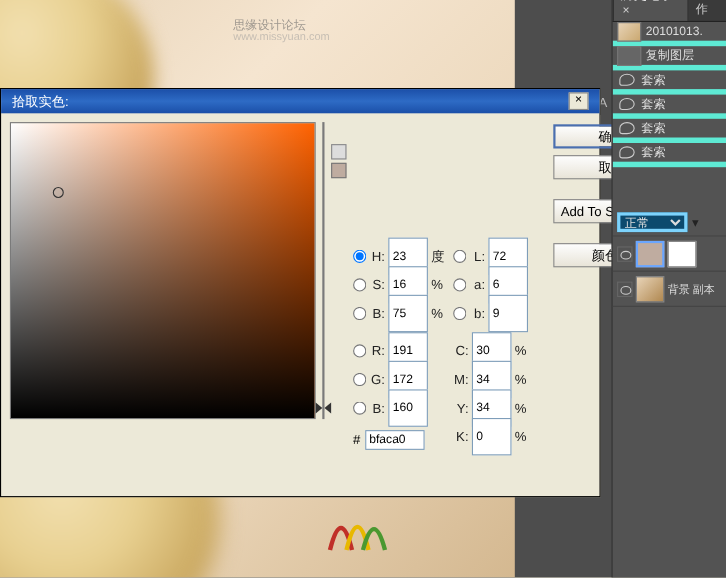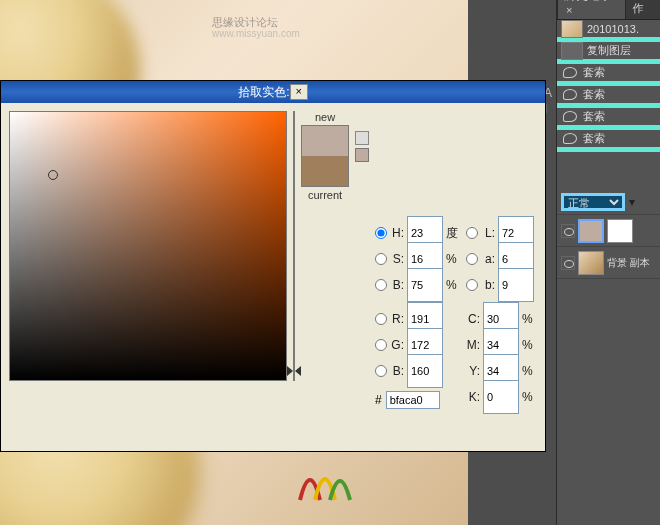--- a/index.html
+++ b/index.html
@@ -5,21 +5,21 @@
 *{box-sizing:border-box;margin:0;padding:0;font-family:"SimSun","Microsoft YaHei",sans-serif;font-size:12px}
 body{width:660px;height:525px;position:relative;background:#4d4d4d;overflow:hidden}
 .canvas-bg{position:absolute;left:0;top:0;width:468px;height:525px;background:linear-gradient(135deg,#e8d4b8 0%,#f5e5d0 30%,#ecd8bc 60%,#d4b890 100%);overflow:hidden}
 .hair{position:absolute;left:-60px;top:-30px;width:200px;height:200px;background:radial-gradient(ellipse at 40% 30%,#f2e0b0 0%,#e8d090 35%,#caa860 70%,#a08040 100%);filter:blur(8px);border-radius:50%}
 .hair2{position:absolute;left:-40px;top:350px;width:240px;height:240px;background:radial-gradient(ellipse at 40% 40%,#f2e0b0 0%,#e8d090 35%,#caa860 70%,#a08040 100%);filter:blur(10px);border-radius:50%}
 .watermark{position:absolute;left:212px;top:15px;color:#666;font-size:11px;opacity:.6}
 .watermark2{position:absolute;left:212px;top:28px;color:#999;font-size:10px;opacity:.5}
 .logo{position:absolute;left:290px;bottom:15px;width:80px;height:60px}
 .logo svg{width:100%;height:100%}
 .dialog{position:absolute;left:0;top:80px;width:546px;height:372px;background:#ece9d8;border:1px solid #000}
-.dialog-title{height:22px;background:linear-gradient(180deg,#1b4fa8 0%,#2e6bc5 50%,#1b4fa8 100%);color:#fff;font-size:12px;padding:3px 0;display:flex;justify-content:center;align-items:center}
+.dialog-title{height:22px;background:linear-gradient(180deg,#1b4fa8 0%,#2e6bc5 50%,#1b4fa8 100%);color:#fff;font-size:12px;padding:3px 10px;display:flex;justify-content:space-between;align-items:center}
 .dialog-close{width:18px;height:16px;background:#ece9d8;border:1px solid #888;color:#000;text-align:center;line-height:12px;font-family:Arial;font-size:11px;cursor:pointer}
 .dialog-body{padding:8px;display:flex;gap:6px;height:calc(100% - 22px)}
 .picker-col{display:flex;flex-direction:column;gap:6px}
 .color-field{width:278px;height:270px;border:1px solid #7a7a7a;position:relative;background:linear-gradient(to bottom,rgba(0,0,0,0) 0%,#000 100%),linear-gradient(to right,#fff 0%,hsl(23,100%,50%) 100%)}
 .picker-circle{position:absolute;left:38px;top:58px;width:10px;height:10px;border:1px solid #333;border-radius:50%}
 .web-only{display:flex;align-items:center;gap:4px;margin-top:8px}
 .web-only input{margin-left:2px}
 .hue-strip{width:20px;height:270px;border:1px solid #7a7a7a;background:linear-gradient(to bottom,#f0f 0%,#f00 5%,#f0f 12%,#00f 24%,#0ff 38%,#0f0 60%,#ff0 80%,#f00 95%,#f00 100%);position:relative}
 .hue-arrow-l{position:absolute;left:-7px;top:254px;width:0;height:0;border-top:5px solid transparent;border-bottom:5px solid transparent;border-left:6px solid #333}
 .hue-arrow-r{position:absolute;right:-7px;top:254px;width:0;height:0;border-top:5px solid transparent;border-bottom:5px solid transparent;border-right:6px solid #333}
@@ -104,28 +104,20 @@
       <div class="color-field">
         <div class="picker-circle"></div>
       </div>
     </div>
 
     <div class="hue-strip">
       <div class="hue-arrow-l"></div>
       <div class="hue-arrow-r"></div>
     </div>
 
-    <div class="swatch-col">
-      <span class="swatch-label">new</span>
-      <div class="swatch-box">
-        <div class="swatch-new"></div>
-        <div class="swatch-cur"></div>
-      </div>
-      <span class="swatch-label">current</span>
-    </div>
 
     <div class="cube-row">
       <div class="cube-icon"></div>
       <div class="sm-sw"></div>
     </div>
 
     <div class="inputs-col">
       <div class="inp-row">
           <input type="radio" class="radio" name="cm" checked="" style="">
           <span class="inp-label">H:</span>

